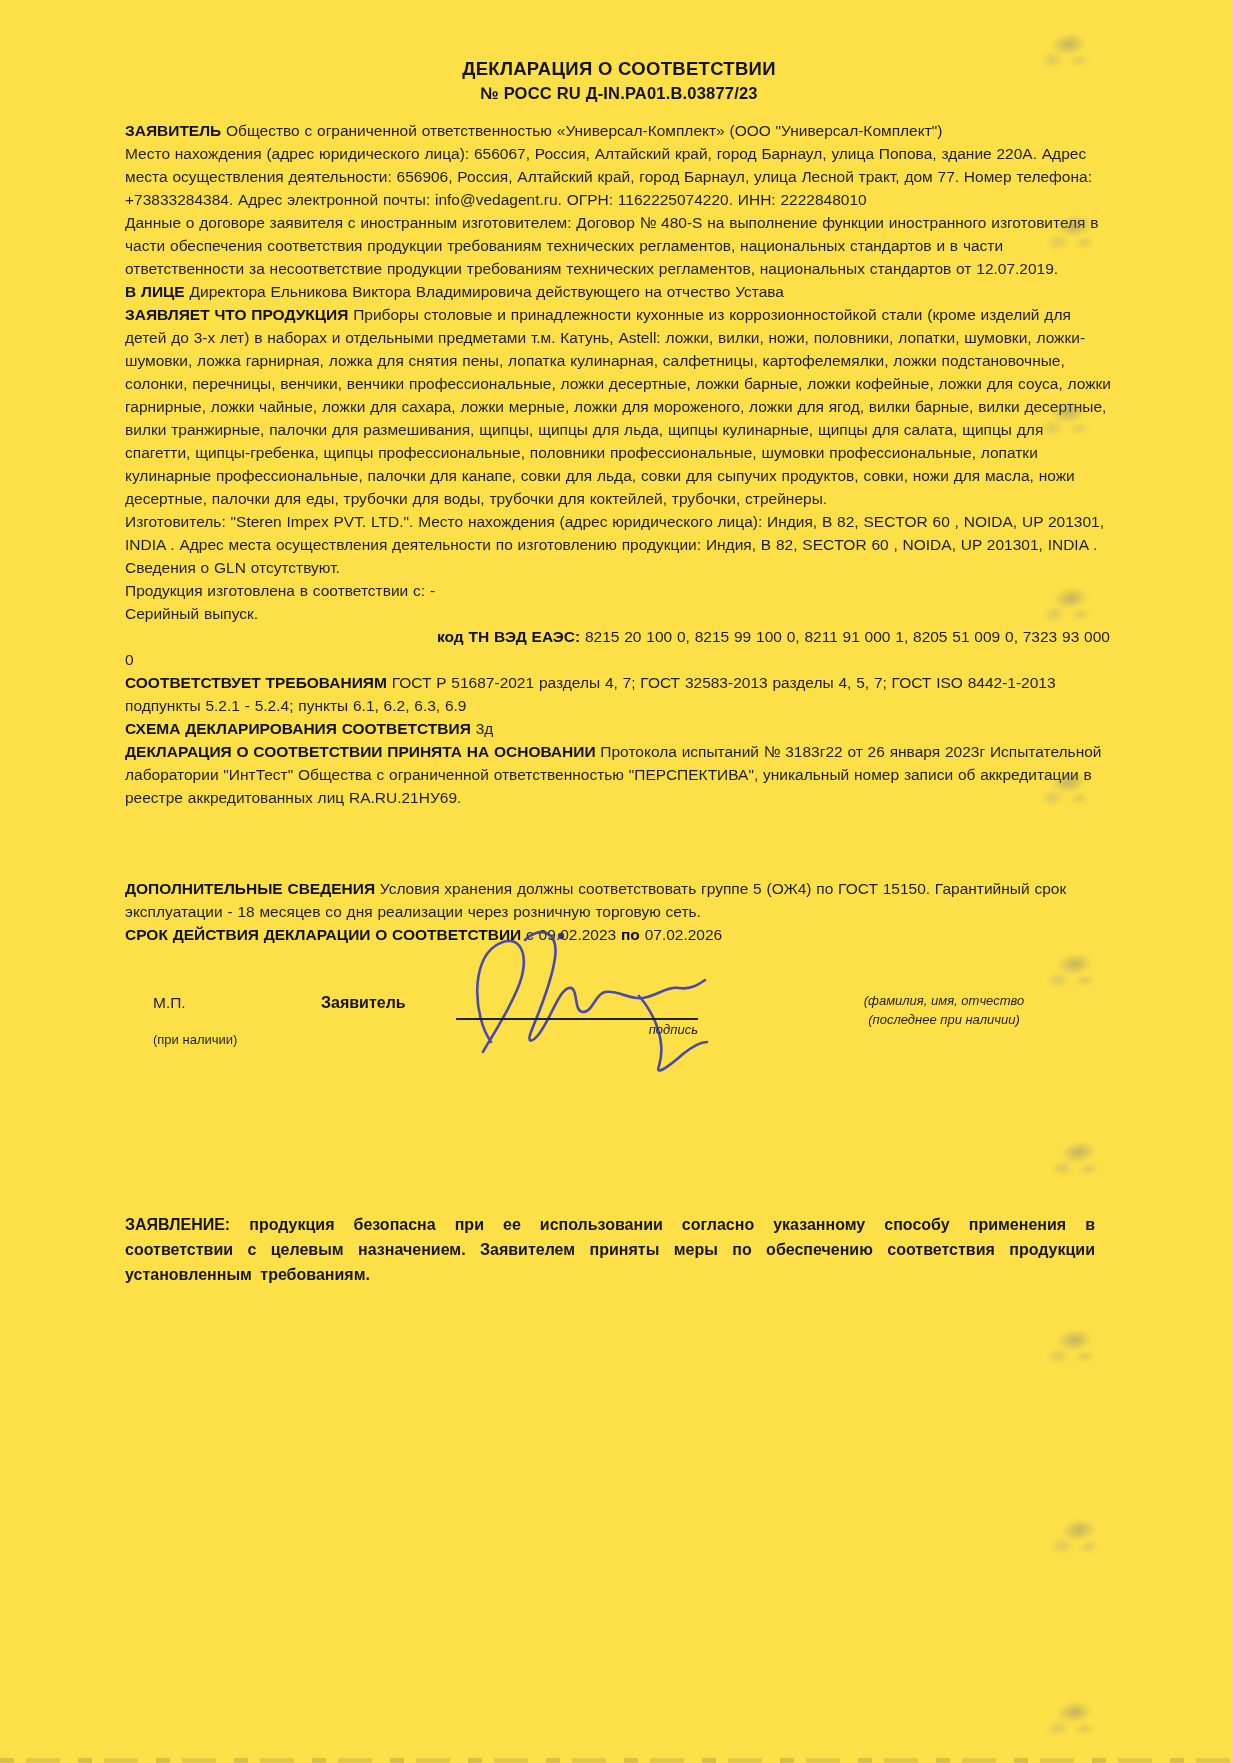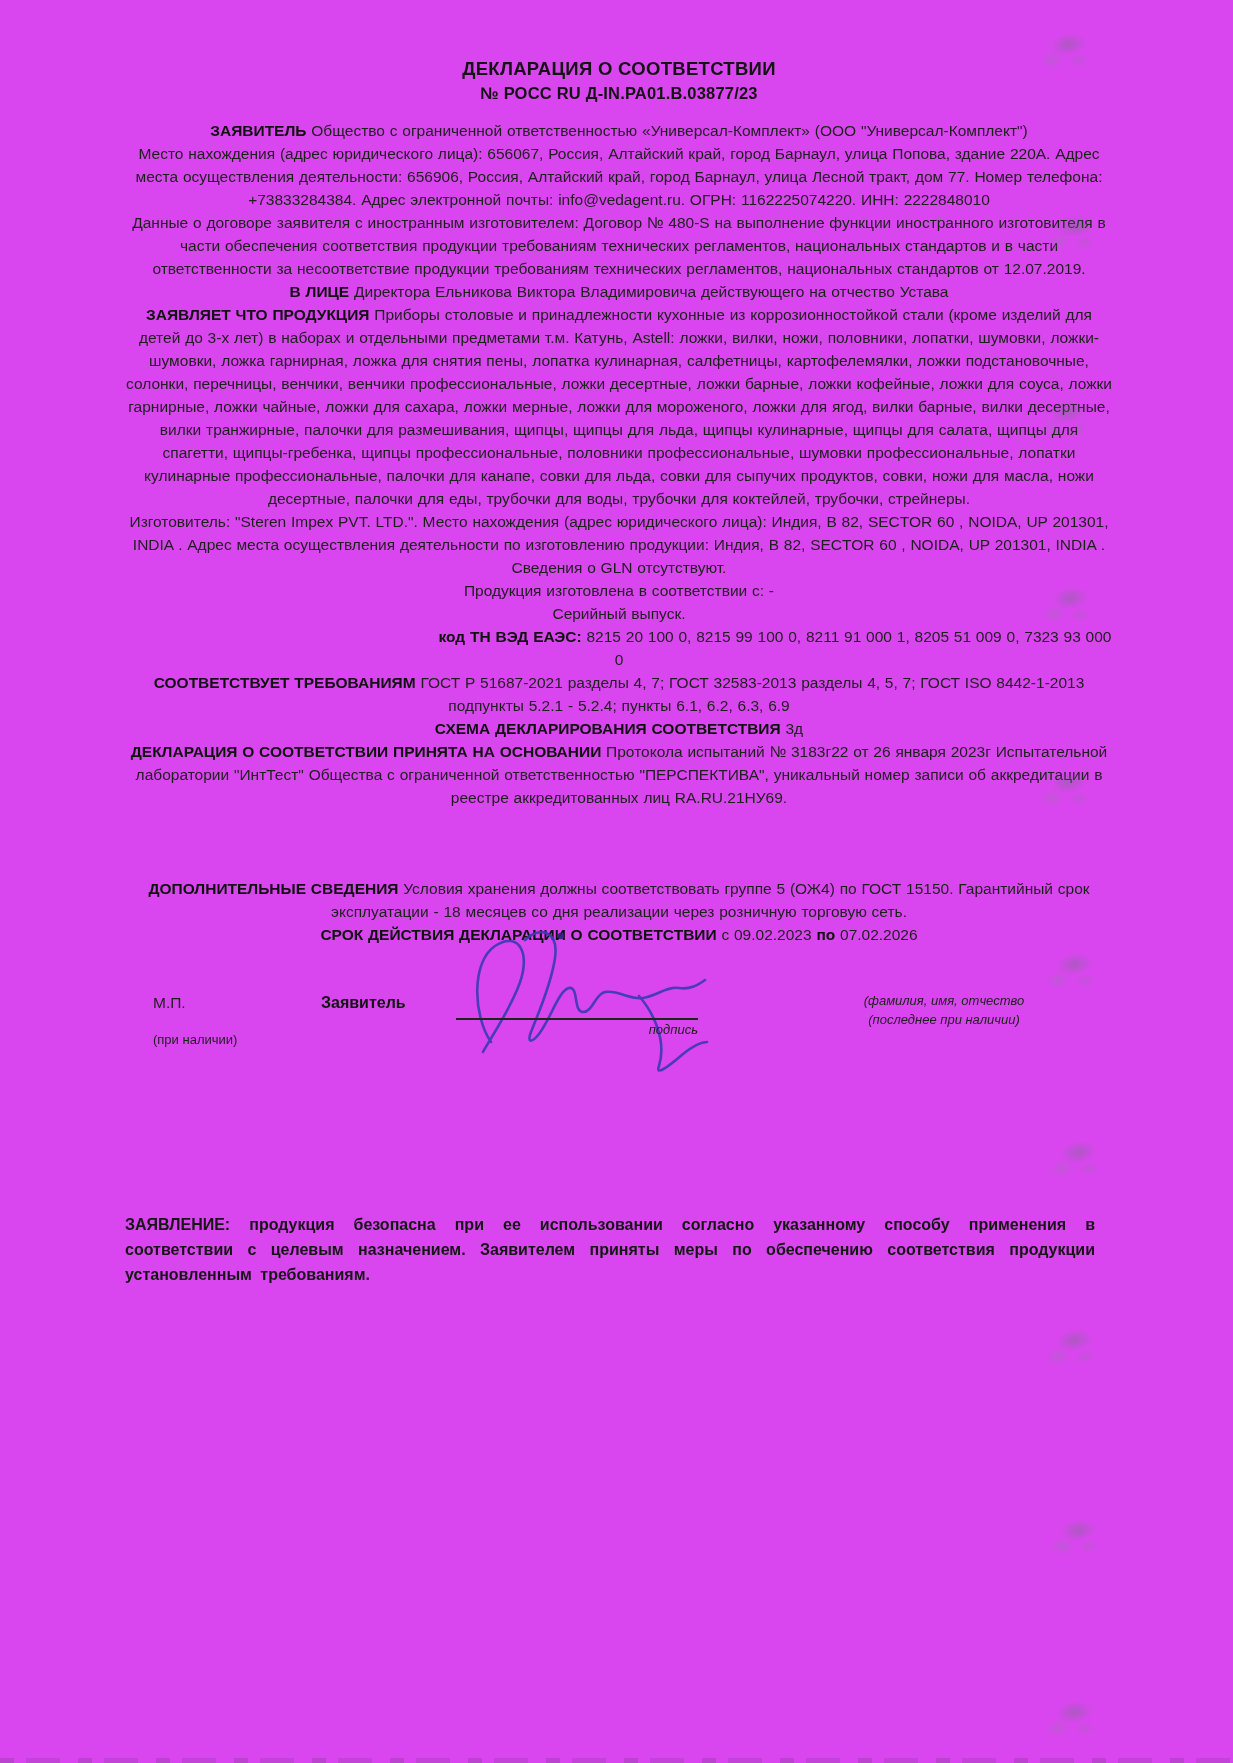--- a/index.html
+++ b/index.html
@@ -1,20 +1,20 @@
 <!DOCTYPE html>
 <html><head>
 <meta charset="utf-8">
 <style>
   html,body{margin:0;padding:0;background:#e8e8e8;}
   .page{
     position:relative;
     width:1233px;height:1763px;
     margin:0 auto;
-    background:#d946ef;
+    background:#fde047;
     overflow:hidden;
     font-family:"Liberation Sans","DejaVu Sans",sans-serif;
     color:#1f1f1f;
   }
   .content{
     position:absolute;
     left:125px;top:58px;
     width:988px;
   }
   .title-block{text-align:center;margin-bottom:16px;}
@@ -24,21 +24,21 @@
   }
   .doc-number{
     font-size:16.5px;font-weight:bold;color:#141414;
     margin:4px 0 0 0;letter-spacing:.2px;
   }
   .doc-body{margin-top:14px;}
   .para{
     margin:0;
     font-size:15.5px;
     line-height:23px;
-    text-align:center;
+    text-align:left;
     word-spacing:.5px;
   }
   .para b{color:#111;}
   .indent-code{text-indent:312px;}
   .gap-top{margin-top:68px;}
   
   .sig-row{
     position:relative;
     margin-top:44px;
     height:100px;

